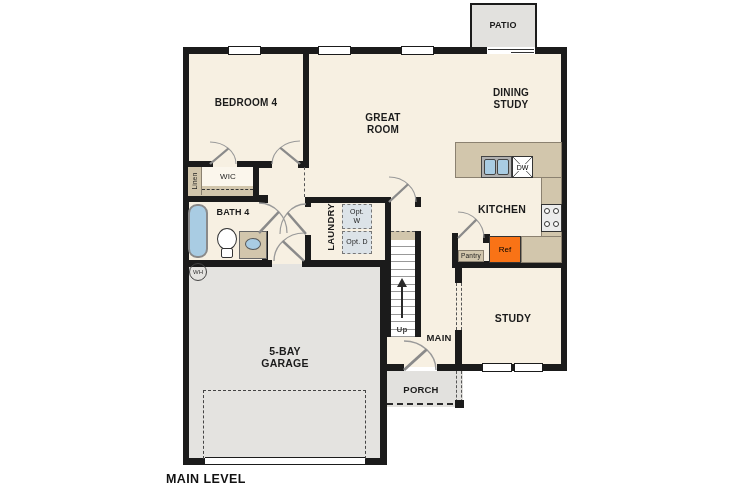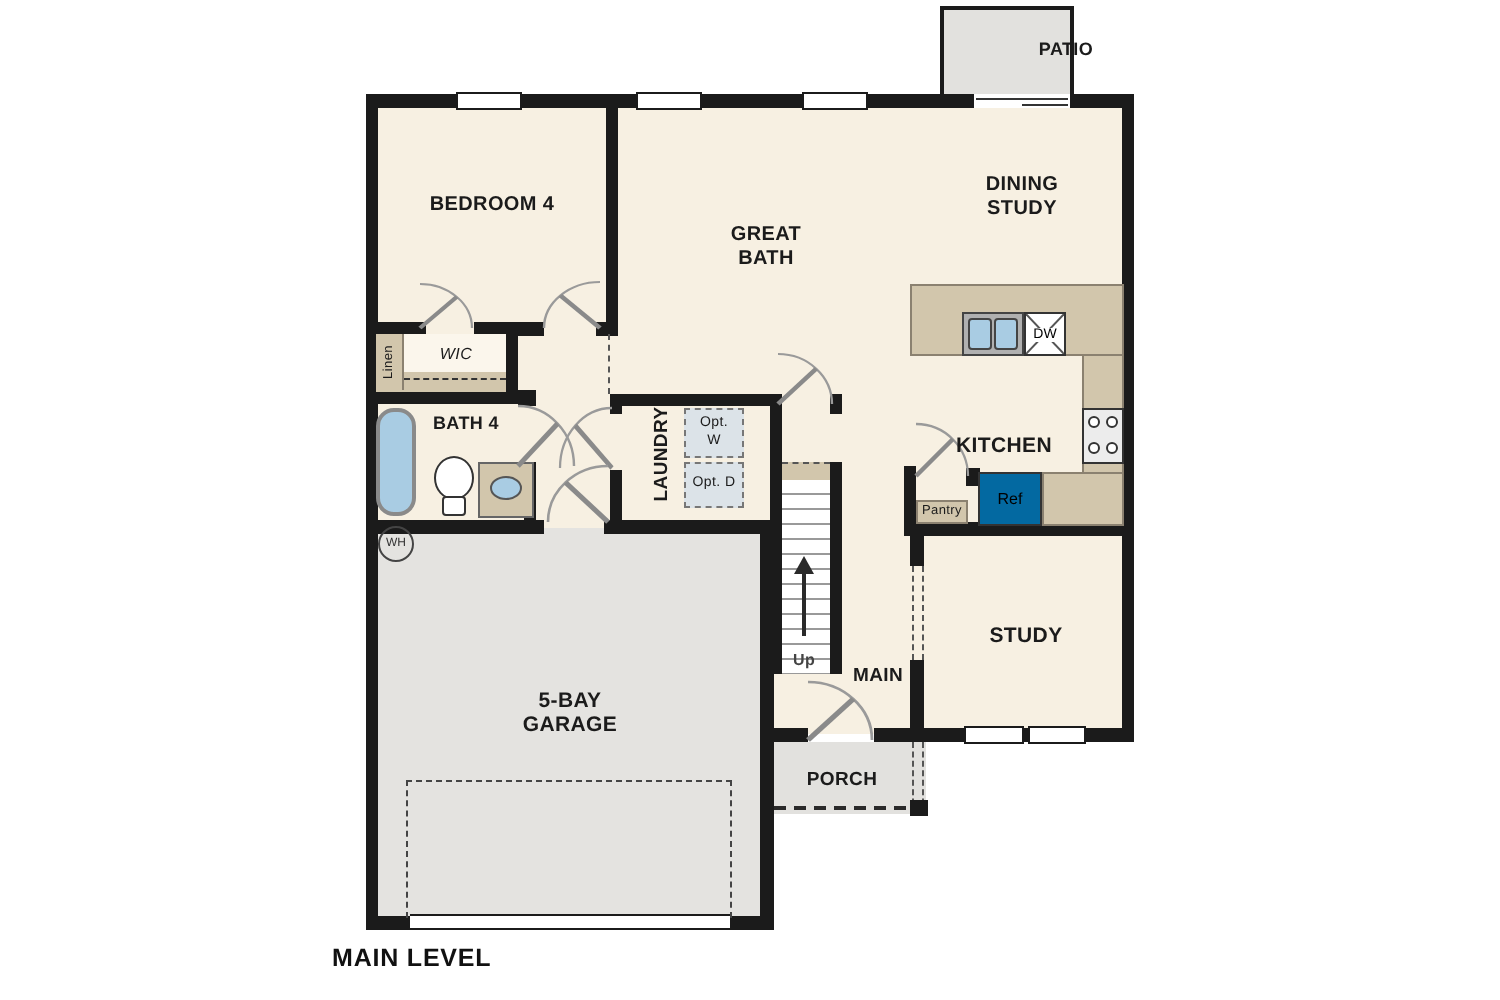--- a/index.html
+++ b/index.html
@@ -24,21 +24,21 @@
   .counter{background:var(--counter);border:1px solid #8b8170;}
   .dash-v{border-left:1.6px dashed #555;}
   .flexc{display:flex;align-items:center;justify-content:center;}
 </style>
 </head>
 <body>
 
 <div id="plan">
 
   <div class="abs" style="left:470px;top:3px;width:67px;height:47px;background:var(--outdoor);border:2px solid var(--wall);"></div>
-  <div class="lbl" style="left:503px;top:25px;font-size:9px;margin-left:30px;">PATIO</div>
+  <div class="lbl" style="left:503px;top:25px;font-size:9px;">PATIO</div>
 
   <div class="abs floor" style="left:186px;top:50px;width:378px;height:317px;"></div>
   <div class="abs" style="left:186px;top:264px;width:196px;height:196px;background:var(--garage-floor);"></div>
 
   <div class="abs" style="left:387px;top:371px;width:76px;height:36px;background:var(--outdoor);"></div>
   <div class="abs" style="left:387px;top:403px;width:76px;height:0;border-bottom:2px dashed #2a2a2a;"></div>
   <div class="abs dash-v" style="left:456px;top:371px;width:0;height:36px;"></div>
   <div class="abs dash-v" style="left:461px;top:371px;width:0;height:36px;"></div>
   <div class="abs" style="left:455px;top:400px;width:9px;height:8px;background:var(--wall);"></div>
 
@@ -84,21 +84,21 @@
 
   <div class="abs dash-v" style="left:304px;top:167px;width:0;height:30px;"></div>
   <div class="abs dash-v" style="left:456px;top:283px;width:0;height:47px;"></div>
   <div class="abs dash-v" style="left:461px;top:283px;width:0;height:47px;"></div>
 
   <div class="abs" style="left:188px;top:185px;width:65px;height:11px;background:var(--counter);"></div>
   <div class="abs" style="left:202px;top:167px;width:51px;height:19px;background:#fbf6ec;"></div>
   <div class="abs" style="left:202px;top:189px;width:51px;height:0;border-top:1.2px dashed #333;"></div>
   <div class="abs" style="left:188px;top:167px;width:14px;height:28px;background:var(--counter);border-right:1px solid #8b8170;"></div>
   <div class="lbl vert" style="left:195px;top:181px;font-size:6.5px;font-weight:normal;">Linen</div>
-  <div class="lbl" style="left:228px;top:177px;font-size:8px;font-weight:normal;font-style:italic;">WIC</div>
+  <div class="lbl" style="left:228px;top:177px;font-size:8px;font-weight:normal;">WIC</div>
 
   <div class="abs" style="left:188px;top:204px;width:20px;height:54px;background:var(--fixture-blue);border:2px solid #8a8a8a;border-radius:9px;"></div>
   <div class="abs" style="left:217px;top:228px;width:20px;height:22px;background:#fff;border:1.5px solid #333;border-radius:50%;"></div>
   <div class="abs" style="left:221px;top:248px;width:12px;height:10px;background:#fff;border:1.5px solid #333;border-radius:2px;"></div>
   <div class="abs" style="left:239px;top:231px;width:28px;height:28px;background:var(--counter);border:1px solid #666;"></div>
   <div class="abs" style="left:245px;top:238px;width:16px;height:12px;background:var(--fixture-blue);border:1px solid #555;border-radius:50%;"></div>
   <div class="lbl" style="left:233px;top:212px;font-size:9px;white-space:nowrap;">BATH 4</div>
 
   <div class="lbl vert" style="left:331px;top:227px;font-size:9.5px;">LAUNDRY</div>
   <div class="abs flexc" style="left:342px;top:204px;width:30px;height:25px;background:var(--opt-box);border:1.4px dashed #777;">
@@ -125,21 +125,21 @@
         <line x1="0" y1="0" x2="20" y2="20" stroke="#555" stroke-width="1"></line>
         <line x1="20" y1="0" x2="0" y2="20" stroke="#555" stroke-width="1"></line>
       </svg>
     <span style="position:relative;background:#fff;font-size:7px;font-weight:normal;padding:0 1px;">DW</span>
   </div>
   <div class="abs" style="left:541px;top:204px;width:21px;height:28px;background:#ececec;border:1px solid #333;"></div>
   <div class="abs" style="left:544px;top:208px;width:6px;height:6px;border:1.2px solid #333;border-radius:50%;background:#fff;"></div>
   <div class="abs" style="left:553px;top:208px;width:6px;height:6px;border:1.2px solid #333;border-radius:50%;background:#fff;"></div>
   <div class="abs" style="left:544px;top:221px;width:6px;height:6px;border:1.2px solid #333;border-radius:50%;background:#fff;"></div>
   <div class="abs" style="left:553px;top:221px;width:6px;height:6px;border:1.2px solid #333;border-radius:50%;background:#fff;"></div>
-  <div class="abs flexc" style="left:489px;top:236px;width:32px;height:27px;background:#0369a1;border:1px solid #333;">
+  <div class="abs flexc" style="left:489px;top:236px;width:32px;height:27px;background:#f97316;border:1px solid #333;">
     <span style="font-size:8px;">Ref</span>
   </div>
   <div class="abs" style="left:458px;top:250px;width:26px;height:12px;background:var(--counter);border:1px solid #8b8170;"></div>
   <div class="lbl" style="left:471px;top:256px;font-size:6.5px;font-weight:normal;white-space:nowrap;">Pantry</div>
 
   <div class="abs flexc" style="left:189px;top:263px;width:18px;height:18px;border:1.2px solid #444;border-radius:50%;">
     <span style="font-size:6px;font-weight:normal;color:#333;">WH</span>
   </div>
 
   <div class="abs" style="left:203px;top:390px;width:163px;height:69px;border:1.5px dashed #444;border-bottom:none;"></div>
@@ -172,22 +172,22 @@
   <svg class="door" style="left:458px;top:212px;width:26px;height:26px;transform:scaleX(-1);" viewBox="0 0 30 30" preserveAspectRatio="none">
       <path d="M0 30 A30 30 0 0 1 30 0"></path>
       <line x1="30" y1="30" x2="8.8" y2="8.8"></line>
     </svg>
   <svg class="door" style="left:404px;top:341px;width:32px;height:29px;transform:scaleX(-1);" viewBox="0 0 30 30" preserveAspectRatio="none">
       <path d="M0 30 A30 30 0 0 1 30 0"></path>
       <line x1="30" y1="30" x2="8.8" y2="8.8"></line>
     </svg>
 
   <div class="lbl" style="left:246px;top:103px;font-size:10px;white-space:nowrap;">BEDROOM 4</div>
-  <div class="lbl" style="left:383px;top:124px;font-size:10px;width:48px;">GREAT BATH</div>
+  <div class="lbl" style="left:383px;top:124px;font-size:10px;width:48px;">GREAT ROOM</div>
   <div class="lbl" style="left:511px;top:99px;font-size:10px;width:56px;">DINING STUDY</div>
-  <div class="lbl" style="left:502px;top:223px;font-size:10.5px;white-space:nowrap;">KITCHEN</div>
+  <div class="lbl" style="left:502px;top:209px;font-size:10.5px;white-space:nowrap;">KITCHEN</div>
   <div class="lbl" style="left:513px;top:318px;font-size:10.5px;white-space:nowrap;">STUDY</div>
   <div class="lbl" style="left:439px;top:338px;font-size:9.5px;white-space:nowrap;">MAIN</div>
   <div class="lbl" style="left:421px;top:390px;font-size:9.5px;white-space:nowrap;">PORCH</div>
   <div class="lbl" style="left:285px;top:357px;font-size:10.5px;width:70px;">5-BAY GARAGE</div>
 
   <div class="abs" style="left:166px;top:472px;font-size:12.5px;font-weight:bold;letter-spacing:.4px;color:#111;">MAIN LEVEL</div>
 </div>
 
 </body></html>

